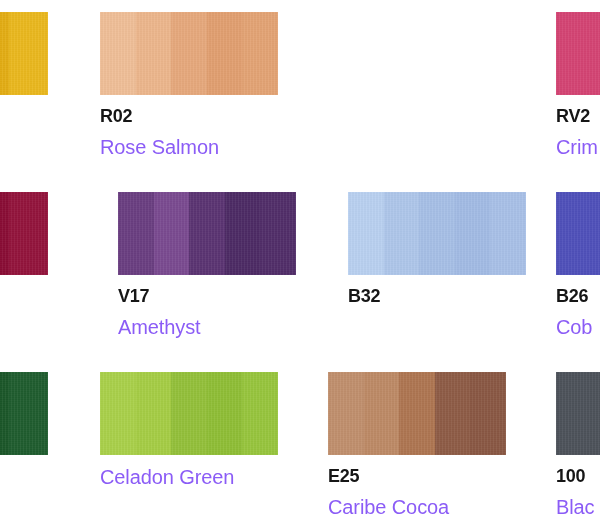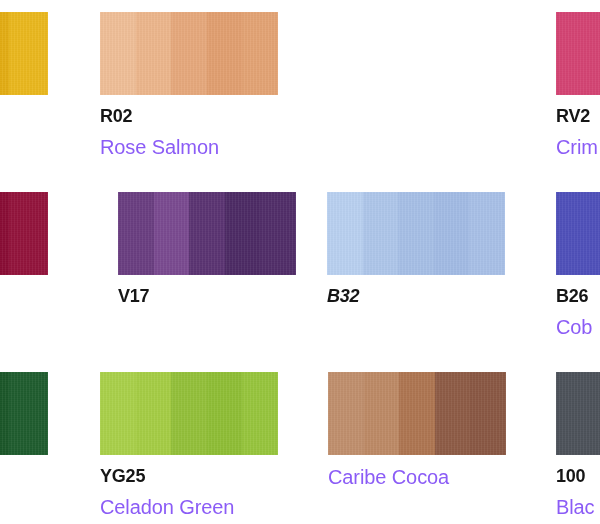--- a/index.html
+++ b/index.html
@@ -136,22 +136,23 @@
         <div class="bands">
           <div class="band" style="left: 0%; width: 20.6%; background: rgb(106, 62, 129);"></div>
           <div class="band" style="left: 20%; width: 20.6%; background: rgb(122, 74, 144);"></div>
           <div class="band" style="left: 40%; width: 20.6%; background: rgb(91, 52, 114);"></div>
           <div class="band" style="left: 60%; width: 20.6%; background: rgb(77, 43, 101);"></div>
           <div class="band" style="left: 80%; width: 20.6%; background: rgb(81, 46, 105);"></div>
         </div>
         <div class="grain"></div>
       </div>
       <div class="swatch-code">V17</div>
-    </div>
-    <div class="swatch-cell" style="left: 327px; top: 192px; width: 178px; font-style: italic;">
+      <div class="swatch-name">Amethyst</div>
+    </div>
+    <div class="swatch-cell" style="left: 348px; top: 192px; width: 178px;">
       <div class="swatch-chip" style="background: rgb(168, 193, 232);">
         <div class="bands">
           <div class="band" style="left: 0%; width: 20.6%; background: rgb(185, 208, 240);"></div>
           <div class="band" style="left: 20%; width: 20.6%; background: rgb(174, 198, 234);"></div>
           <div class="band" style="left: 40%; width: 20.6%; background: rgb(166, 191, 230);"></div>
           <div class="band" style="left: 60%; width: 20.6%; background: rgb(162, 187, 228);"></div>
           <div class="band" style="left: 80%; width: 20.6%; background: rgb(168, 192, 231);"></div>
         </div>
         <div class="grain"></div>
       </div>
@@ -182,34 +183,34 @@
       <div class="swatch-chip" style="background: rgb(154, 198, 63);">
         <div class="bands">
           <div class="band" style="left: 0%; width: 20.6%; background: rgb(169, 208, 74);"></div>
           <div class="band" style="left: 20%; width: 20.6%; background: rgb(165, 205, 69);"></div>
           <div class="band" style="left: 40%; width: 20.6%; background: rgb(147, 192, 58);"></div>
           <div class="band" style="left: 60%; width: 20.6%; background: rgb(143, 190, 54);"></div>
           <div class="band" style="left: 80%; width: 20.6%; background: rgb(151, 197, 61);"></div>
         </div>
         <div class="grain"></div>
       </div>
-      <div class="swatch-code">YG25</div>
       <div class="swatch-name">Celadon Green</div>
     </div>
     <div class="swatch-cell" style="left: 328px; top: 372px; width: 178px;">
       <div class="swatch-chip" style="background: rgb(169, 112, 79);">
         <div class="bands">
           <div class="band" style="left: 0%; width: 20.6%; background: rgb(192, 143, 109);"></div>
           <div class="band" style="left: 20%; width: 20.6%; background: rgb(189, 138, 102);"></div>
           <div class="band" style="left: 40%; width: 20.6%; background: rgb(174, 117, 81);"></div>
           <div class="band" style="left: 60%; width: 20.6%; background: rgb(142, 92, 70);"></div>
           <div class="band" style="left: 80%; width: 20.6%; background: rgb(138, 88, 68);"></div>
         </div>
         <div class="grain"></div>
       </div>
+      <div class="swatch-code">E25</div>
       <div class="swatch-name">Caribe Cocoa</div>
     </div>
     <div class="swatch-cell" style="left: 556px; top: 372px; width: 178px;">
       <div class="swatch-chip" style="background: rgb(74, 79, 87);">
         <div class="bands">
           <div class="band" style="left: 0%; width: 33.9333%; background: rgb(77, 82, 90);"></div>
         </div>
         <div class="grain"></div>
       </div>
       <div class="swatch-code">100</div>

